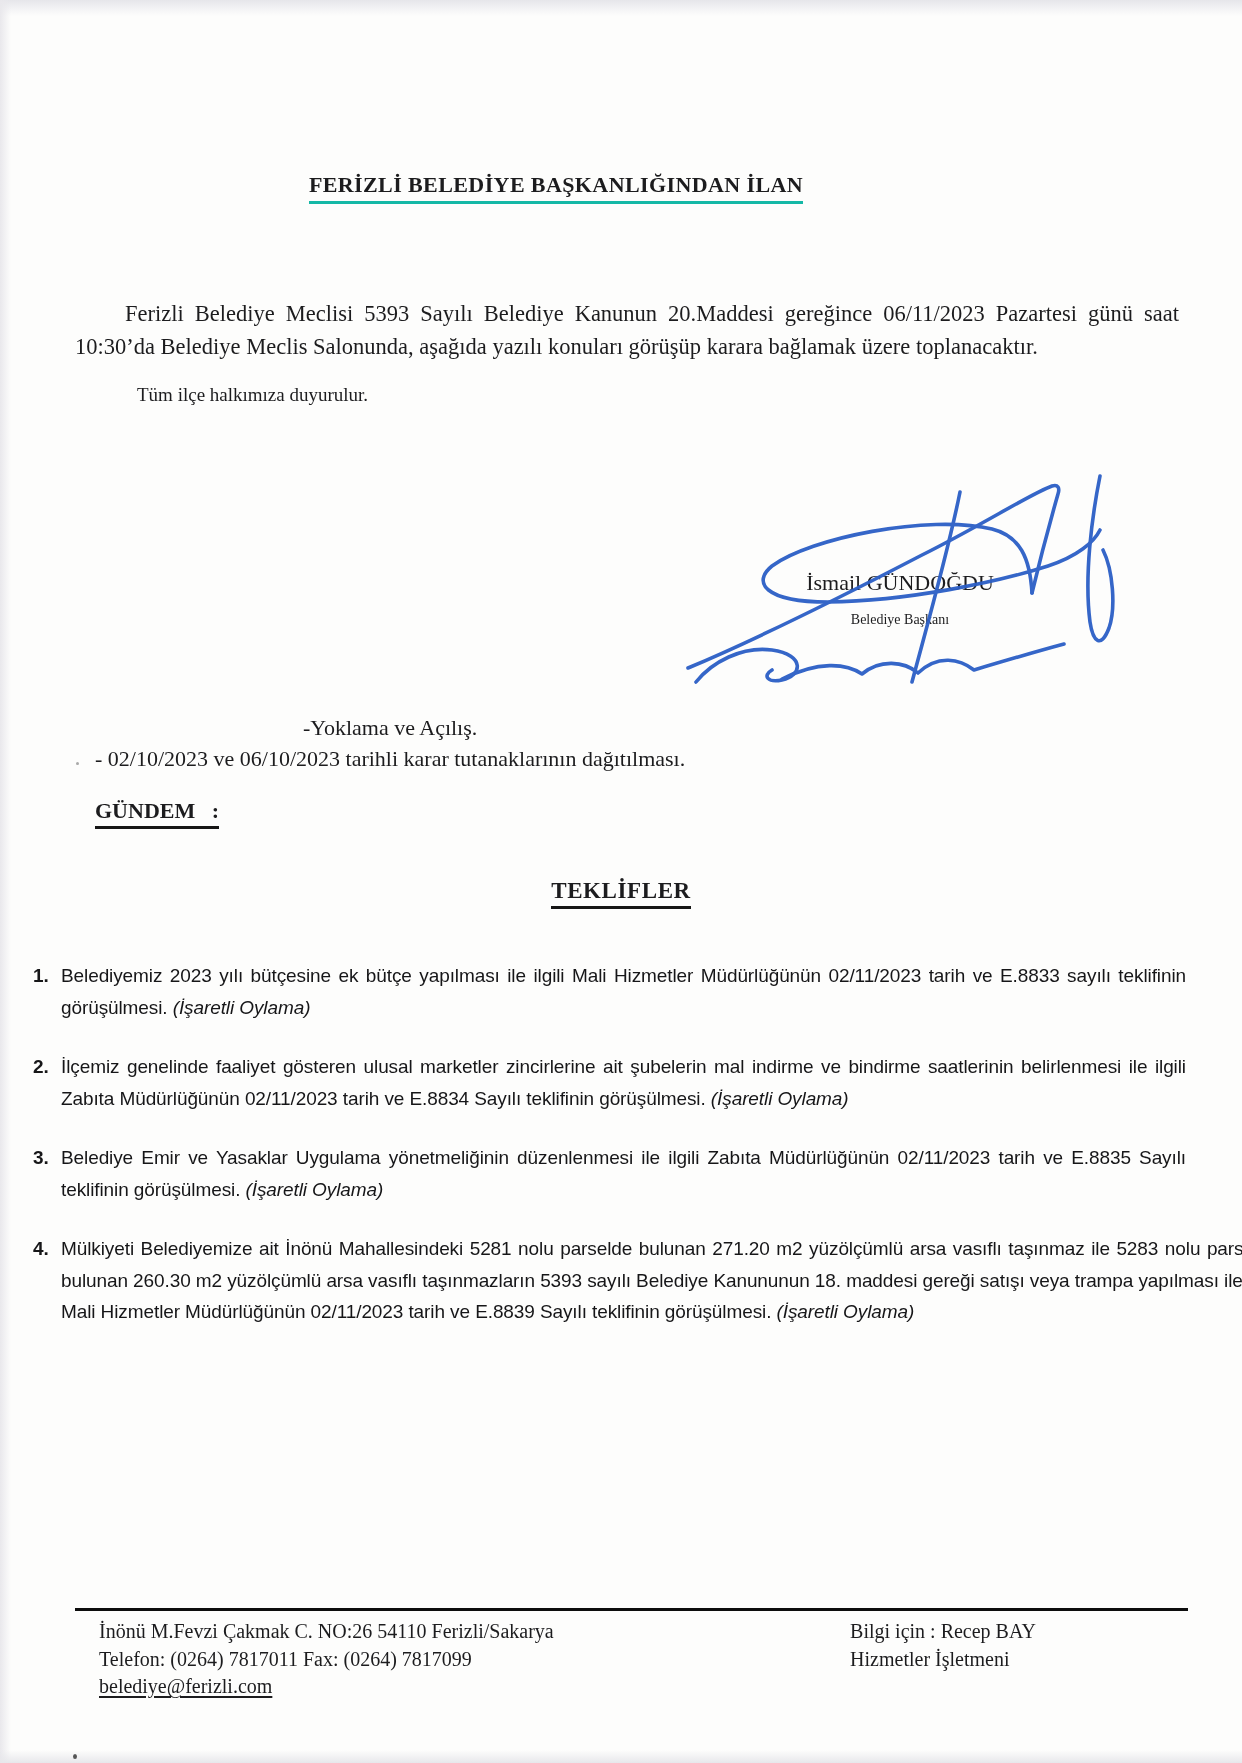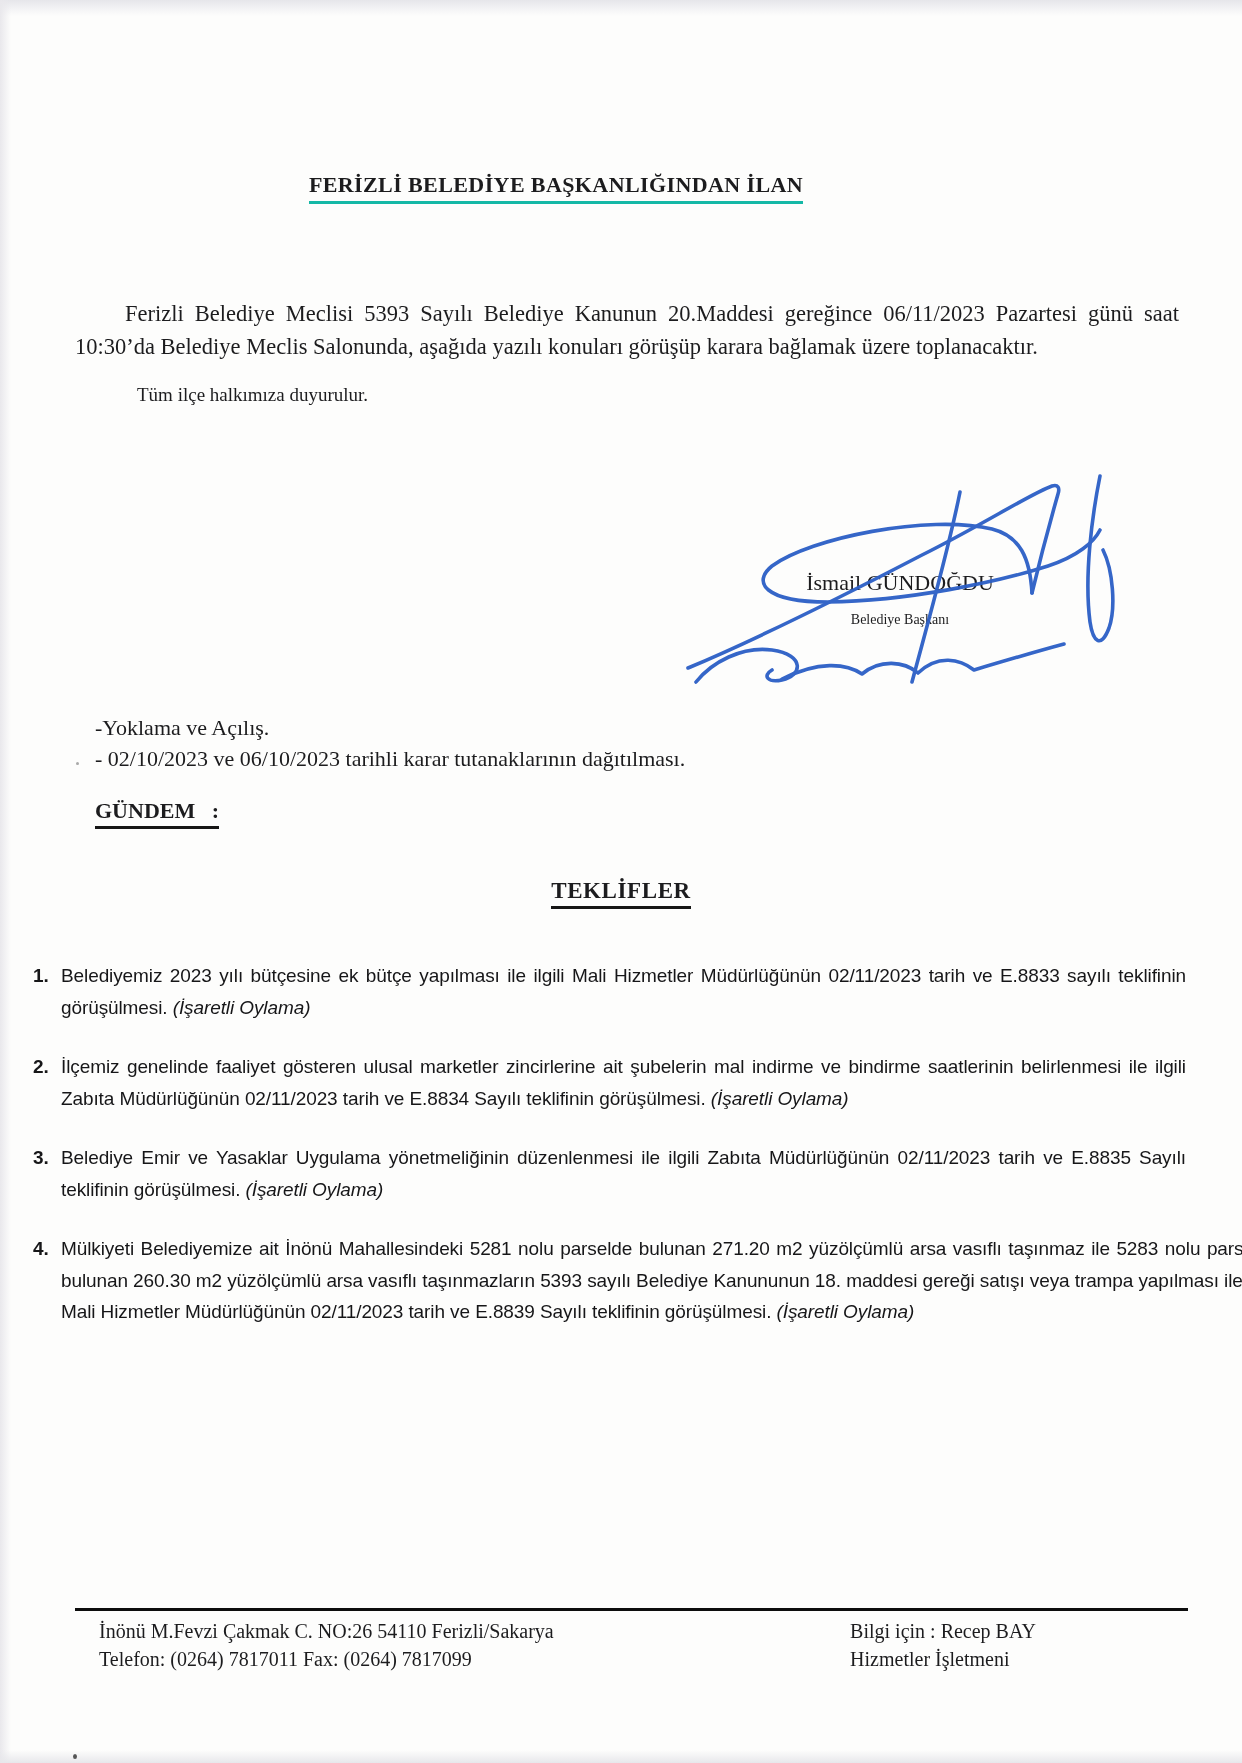--- a/index.html
+++ b/index.html
@@ -35,21 +35,21 @@
     position:absolute; top:384px; left:137px;
     font-size:19px;
   }
 
   .sign-block { position:absolute; top:430px; left:660px; width:520px; height:260px; }
   .sign-names { position:absolute; top:140px; left:40px; width:400px; text-align:center; }
   .sign-name { font-size:22px; }
   .sign-role { font-size:14px; margin-top:16px; }
   .sign-svg { position:absolute; top:0; left:0; overflow:visible; }
 
-  .pre-agenda { position:absolute; top:712px; left:95px; font-size:22px; line-height:31px; }
+  .pre-agenda { position:absolute; top:712px; left:95px; font-size:22px; line-height:31px;text-align:center; }
 
   .agenda-heading { position:absolute; top:798px; left:95px; }
   .agenda-heading span {
     display:inline-block; font-size:22px; font-weight:bold; white-space:pre;
     border-bottom:3px solid #161616; padding-bottom:2px;
   }
 
   .section-heading-wrap { position:absolute; top:878px; left:0; right:0; text-align:center; }
   .section-heading {
     display:inline-block; font-size:23px; font-weight:bold; letter-spacing:0.6px;
@@ -136,18 +136,19 @@
   </div>
   <div class="item wide">
     <span class="num">4.</span><span>Mülkiyeti  Belediyemize ait İnönü Mahallesindeki 5281 nolu parselde bulunan 271.20 m2 yüzölçümlü arsa vasıflı taşınmaz ile 5283 nolu parselde bulunan 260.30 m2 yüzölçümlü arsa vasıflı taşınmazların 5393 sayılı Belediye Kanununun 18. maddesi gereği satışı veya trampa yapılması ile ilgili Mali Hizmetler Müdürlüğünün 02/11/2023 tarih ve E.8839 Sayılı teklifinin görüşülmesi. </span><span class="tag">(İşaretli Oylama)</span>
   </div>
 </div>
 
 <div class="footer">
   <div class="left">
     <div>İnönü M.Fevzi Çakmak C. NO:26 54110  Ferizli/Sakarya</div>
     <div>Telefon: (0264) 7817011  Fax: (0264) 7817099</div>
+    <div class="email">belediye@ferizli.com</div>
   </div>
   <div class="right">
     <div>Bilgi için : Recep BAY</div>
     <div>Hizmetler İşletmeni</div>
   </div>
 </div>
 
 </body></html>

